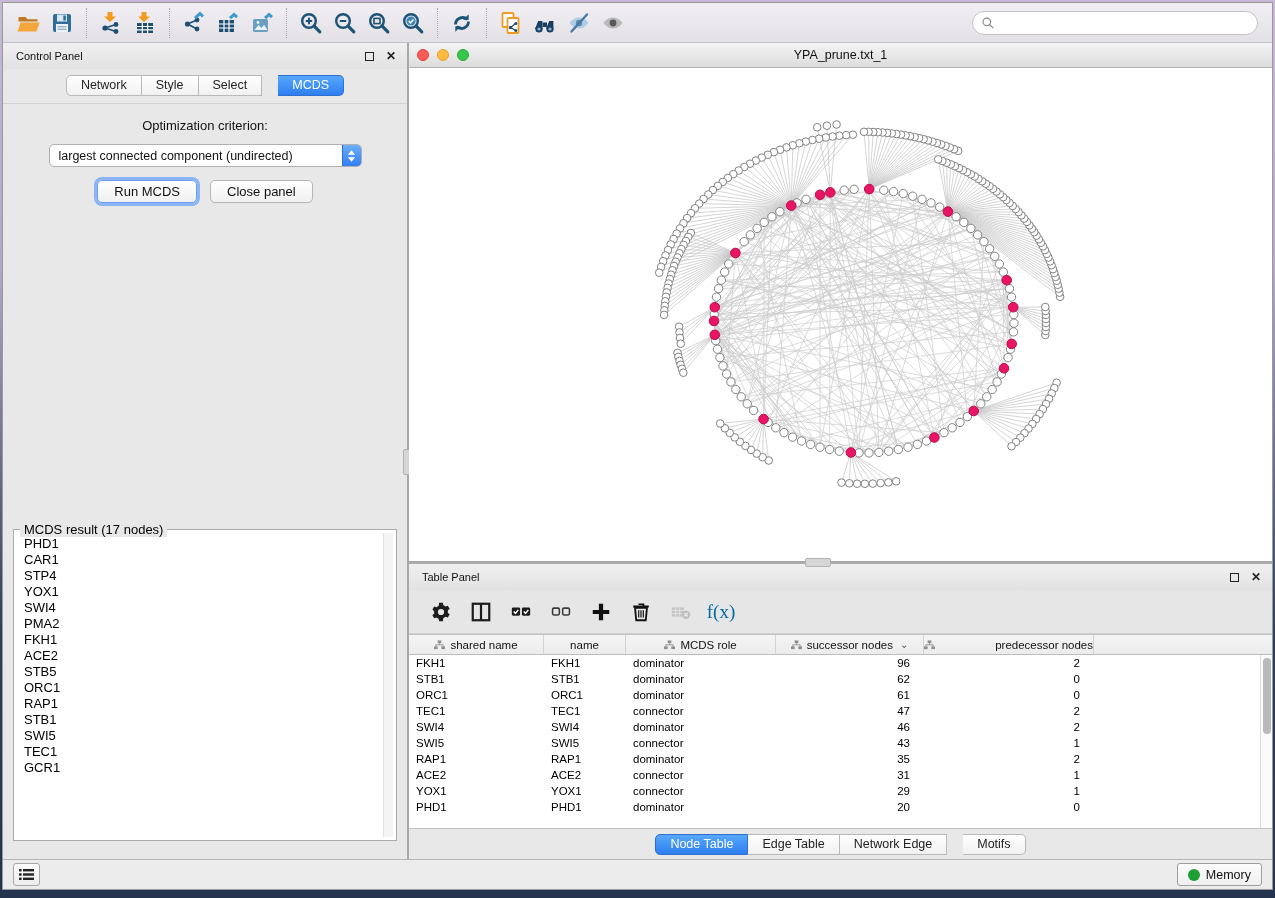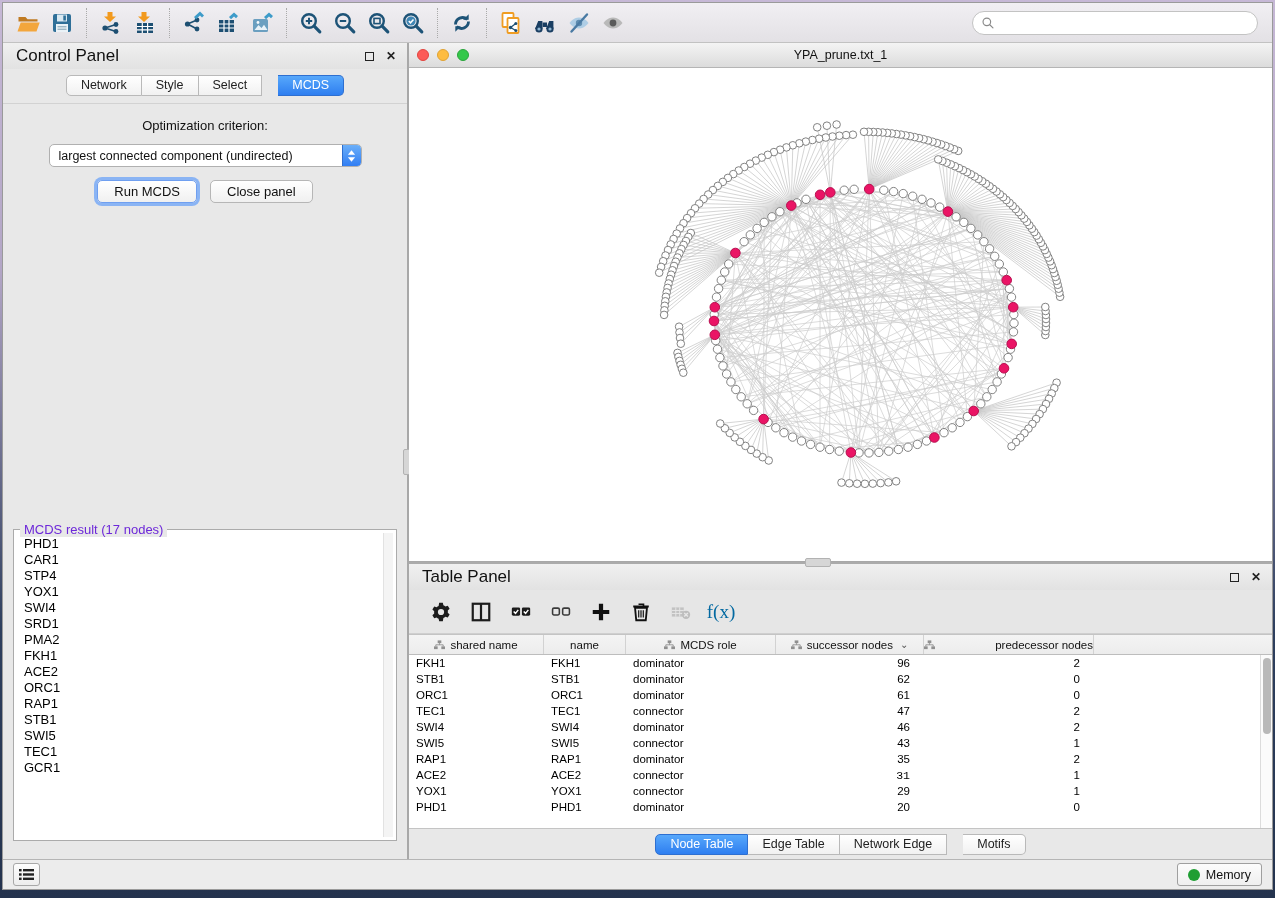--- a/index.html
+++ b/index.html
@@ -25,21 +25,21 @@
   .searchbox input { border:none; outline:none; flex:1; font-size:12px; background:transparent;
     font-family:"Liberation Sans",sans-serif; }
 
   
   .workspace { flex:1; display:flex; min-height:0; }
 
   
   .control-panel { width:404px; flex:0 0 404px; background:#e8e8e8; display:flex; flex-direction:column; position:relative; }
   .panel-titlebar { height:26px; flex:0 0 26px; display:flex; align-items:center; padding:0 8px 0 13px;
     background:linear-gradient(180deg,#f0f0f0,#e2e2e2); }
-  .panel-titlebar .ttl { font-size:17px; color:#111; }
+  .panel-titlebar .ttl { font-size:11px; color:#111; }
   .panel-titlebar .sp { flex:1; }
   .wbtn { width:16px; height:16px; display:flex; align-items:center; justify-content:center;
     color:#222; font-size:11px; margin-left:6px; cursor:default; }
   .float-glyph { width:9px; height:9px; border:1.5px solid #222; display:inline-block; }
   .x-glyph { font-weight:bold; font-size:12px; }
 
   .seg-tabs { display:flex; justify-content:center; padding:6px 0 7px; }
   .seg-tab { height:21px; line-height:19px; padding:0 14px; background:linear-gradient(180deg,#ffffff,#f1f1f1);
     border:1px solid #b9b9b9; border-left:none; font-size:12.5px; color:#222; cursor:default; }
   .seg-tab:first-child { border-left:1px solid #b9b9b9; border-radius:5px 0 0 5px; }
@@ -56,21 +56,21 @@
   .combo .stepper svg { width:9px; height:7px; }
   .btn-row { display:flex; justify-content:center; gap:13px; margin-top:13px; }
   .mac-btn { height:23px; padding:0 16px; background:linear-gradient(180deg,#ffffff,#f0f0f0);
     border:1px solid #b6b6b6; border-radius:5px; font-size:13px; color:#111;
     font-family:"Liberation Sans",sans-serif; cursor:default; }
   .mac-btn.focused { box-shadow:0 0 0 3px rgba(88,152,251,.65); border-color:#6f9ff0; }
 
   .groupbox { position:absolute; left:10px; right:10px; top:425px; bottom:18px;
     border:1px solid #ababab; background:#fff; }
   .groupbox .legend { position:absolute; top:-8px; left:6px; background:#e8e8e8;
-    padding:0 4px; font-size:13px; color:#6d28d9; }
+    padding:0 4px; font-size:13px; color:#000000; }
   .mcds-list { position:absolute; inset:4px 14px 3px 3px; overflow:hidden;
     font-size:13px; line-height:16px; color:#000; padding:2px 0 0 7px; }
   .mcds-scroll { position:absolute; top:3px; bottom:3px; right:3px; width:10px;
     background:#f4f4f4; border-left:1px solid #e2e2e2; }
 
   .v-splitter { width:2px; flex:0 0 2px; background:#a8a8a8; position:relative; }
   .v-splitter .nub { position:absolute; top:406px; left:-4px; width:10px; height:26px;
     background:#d6d6d6; border:1px solid #b2b2b2; border-radius:2px; }
 
   
@@ -324,24 +324,24 @@
             <button class="mac-btn">Close panel</button>
           </div>
           <div class="groupbox">
             <span class="legend">MCDS result (17 nodes)</span>
             <div class="mcds-list" id="mcds-list">
                 <div>PHD1</div>
                 <div>CAR1</div>
                 <div>STP4</div>
                 <div>YOX1</div>
                 <div>SWI4</div>
-                <div>SRD1</div>
                 <div>PMA2</div>
                 <div>FKH1</div>
                 <div>ACE2</div>
+                <div>STB5</div>
                 <div>ORC1</div>
                 <div>RAP1</div>
                 <div>STB1</div>
                 <div>SWI5</div>
                 <div>TEC1</div>
                 <div>GCR1</div>
               </div>
             <div class="mcds-scroll"></div>
           </div>
         </div>
@@ -1237,21 +1237,21 @@
                   <div class="td" style="width: 135px; padding: 0px 0px 0px 7px;">RAP1</div>
                   <div class="td" style="width: 82px; padding: 0px 0px 0px 7px;">RAP1</div>
                   <div class="td" style="width: 150px; padding: 0px 0px 0px 7px;">dominator</div>
                   <div class="td num" style="width: 148px; padding: 0px 14px 0px 0px;">35</div>
                   <div class="td num" style="width: 170px; padding: 0px 14px 0px 0px;">2</div>
                 </div>
                 <div class="tr">
                   <div class="td" style="width: 135px; padding: 0px 0px 0px 7px;">ACE2</div>
                   <div class="td" style="width: 82px; padding: 0px 0px 0px 7px;">ACE2</div>
                   <div class="td" style="width: 150px; padding: 0px 0px 0px 7px;">connector</div>
-                  <div class="td num" style="width: 148px; padding: 0px 14px 0px 0px; font-family: Liberation Mono, monospace;">31</div>
+                  <div class="td num" style="width: 148px; padding: 0px 14px 0px 0px;">31</div>
                   <div class="td num" style="width: 170px; padding: 0px 14px 0px 0px;">1</div>
                 </div>
                 <div class="tr">
                   <div class="td" style="width: 135px; padding: 0px 0px 0px 7px;">YOX1</div>
                   <div class="td" style="width: 82px; padding: 0px 0px 0px 7px;">YOX1</div>
                   <div class="td" style="width: 150px; padding: 0px 0px 0px 7px;">connector</div>
                   <div class="td num" style="width: 148px; padding: 0px 14px 0px 0px;">29</div>
                   <div class="td num" style="width: 170px; padding: 0px 14px 0px 0px;">1</div>
                 </div>
                 <div class="tr">

